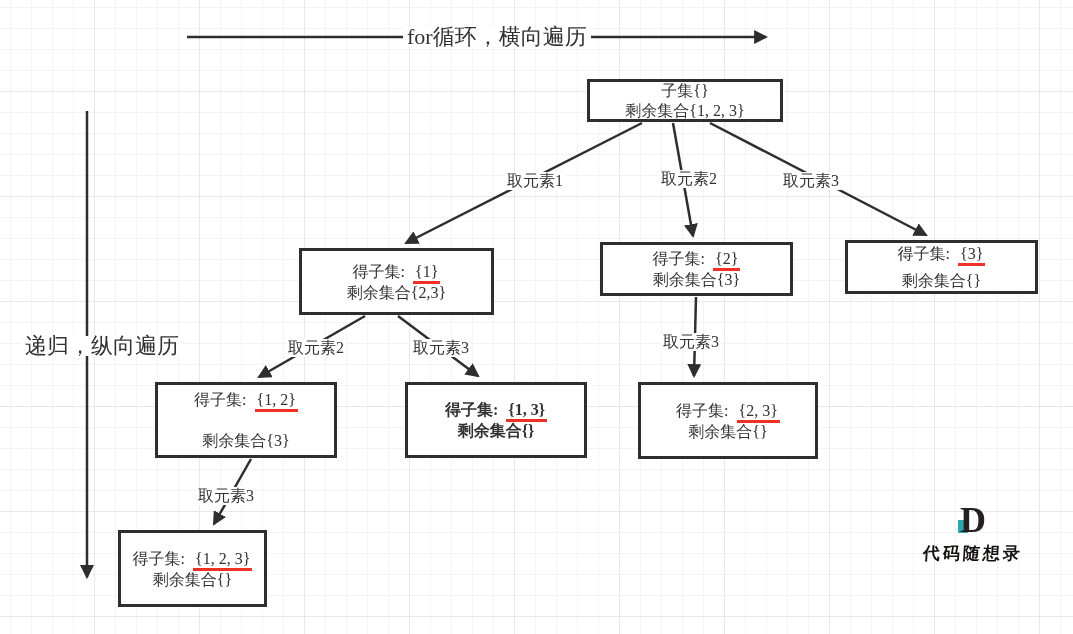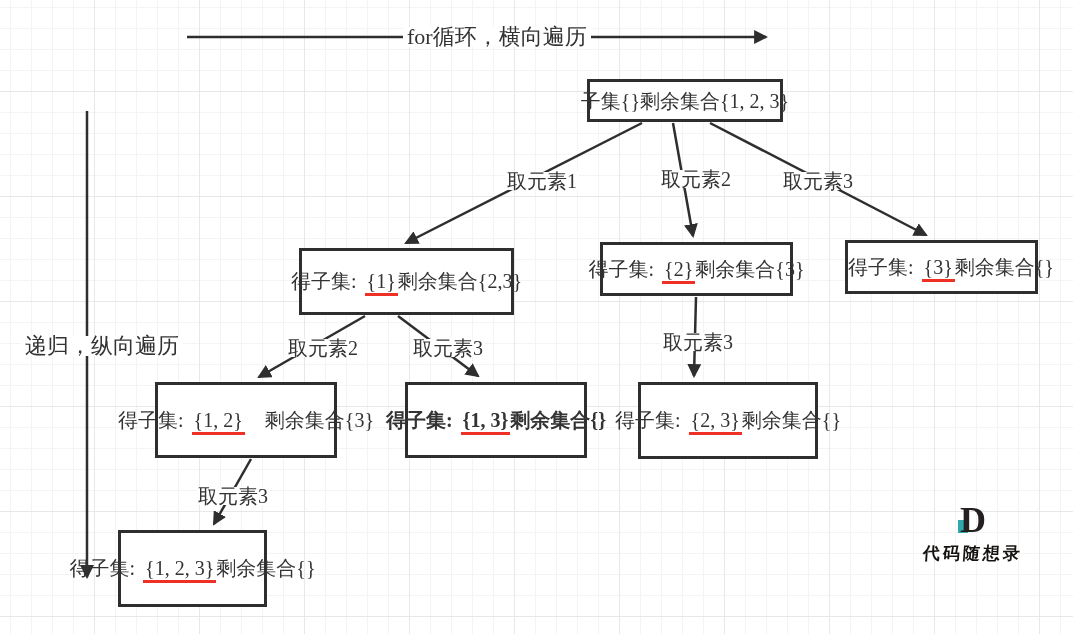--- a/index.html
+++ b/index.html
@@ -30,32 +30,32 @@
     background-position:-11px -14px,-11px -14px,-11px -14px,-11px -14px;
   }
   svg.wires{position:absolute;left:0;top:0;z-index:1;}
   .edge{stroke:var(--stroke);stroke-width:2.5;fill:none;}
   .arrowfill{fill:var(--stroke);}
   .node{
     position:absolute;z-index:3;
     background:#ffffff;
     border:3px solid var(--stroke);
     box-sizing:border-box;
-    display:flex;
+    display:flex;flex-direction:column;
     align-items:center;justify-content:center;
-    font-size:20px;line-height:21px;
+    font-size:16px;line-height:21px;
     text-align:center;white-space:nowrap;
   }
   .node .val{margin-left:8px;}
   .node .val:empty{display:none;}
   .ul{border-bottom:3px solid var(--underline);padding:0 2px 1px 2px;}
   .elabel{
     position:absolute;z-index:4;
     background:#ffffff;
-    font-size:20px;line-height:18px;
+    font-size:16px;line-height:18px;
     padding:0 2px;white-space:nowrap;
   }
   .axis-label{
     position:absolute;z-index:4;
     background:#ffffff;
     font-size:22px;line-height:20px;
     padding:0 4px;white-space:nowrap;
   }
   .logo{position:absolute;z-index:4;left:908px;top:506px;width:130px;text-align:center;}
   .logo-d{position:relative;width:34px;height:34px;margin:0 auto;}
@@ -100,21 +100,21 @@
   </svg>
 
   <div class="axis-label" style="left:403px;top:27px;">for循环，横向遍历</div>
   <div class="axis-label" style="left:21px;top:336px;">递归，纵向遍历</div>
 
   <div class="node" style="left:587px;top:79px;width:196px;height:43px;line-height:20px;">
     <div><span>子集{}</span></div>
     <div>剩余集合{1, 2, 3}</div>
   </div>
 
-  <div class="node" style="left:299px;top:248px;width:215px;height:67px;">
+  <div class="node" style="left:299px;top:248px;width:195px;height:67px;">
     <div><span>得子集:</span><span class="val ul">{1}</span></div>
     <div>剩余集合{2,3}</div>
   </div>
 
   <div class="node" style="left:600px;top:242px;width:193px;height:54px;">
     <div><span>得子集:</span><span class="val ul">{2}</span></div>
     <div>剩余集合{3}</div>
   </div>
 
   <div class="node" style="left:845px;top:240px;width:193px;height:54px;justify-content:space-between;">

